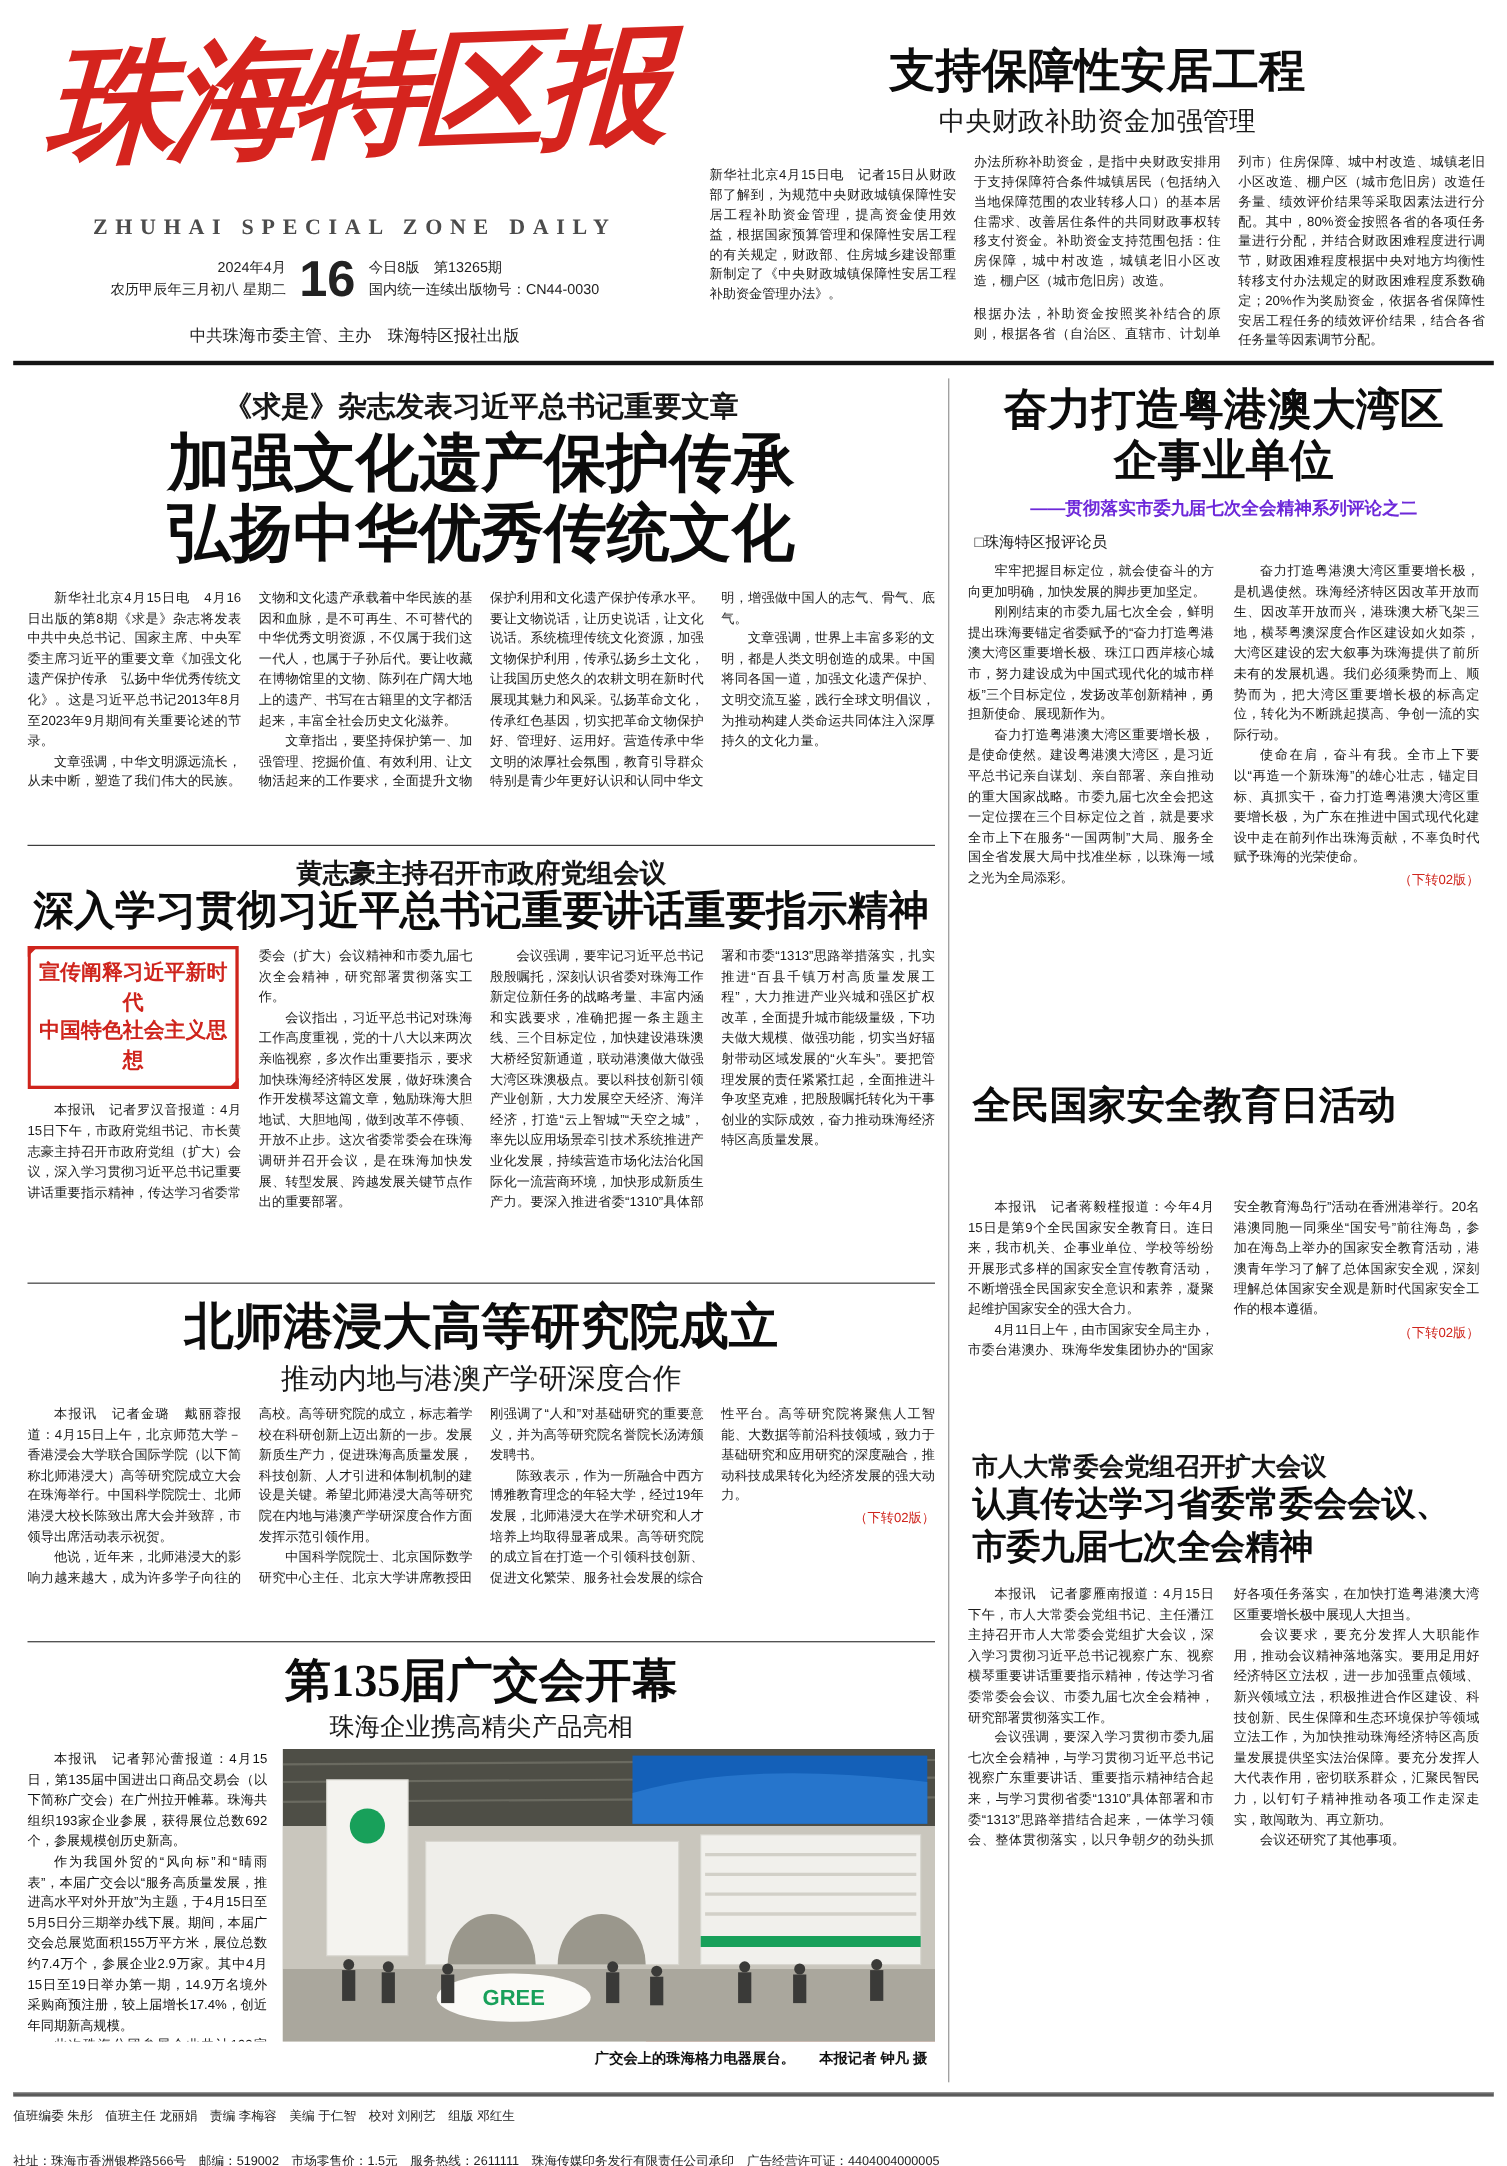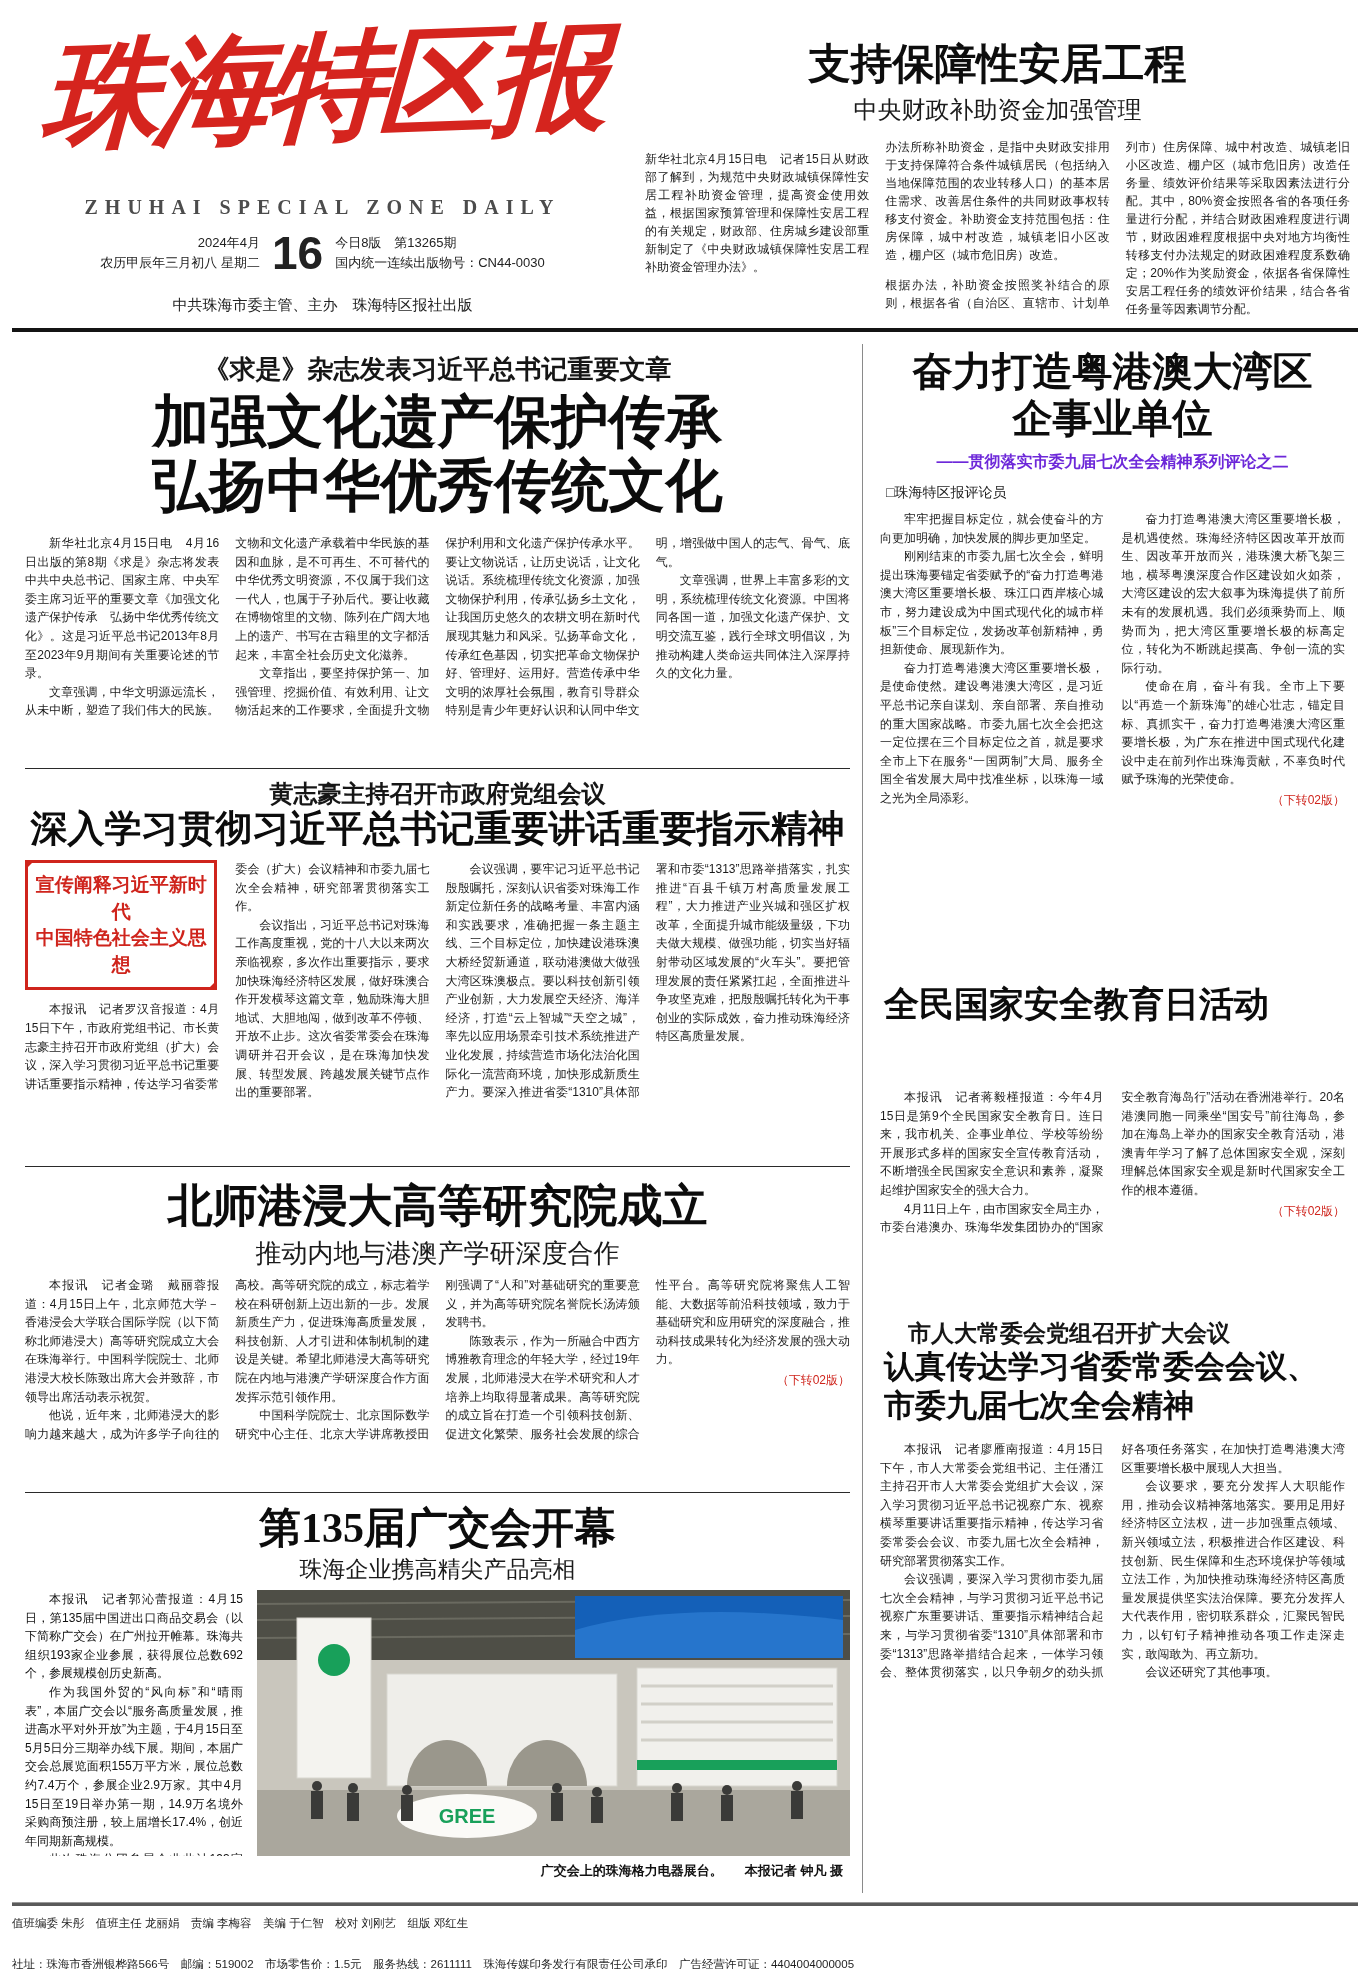--- a/index.html
+++ b/index.html
@@ -92,21 +92,21 @@
 
   
   .bay-headline{left:880px;top:348px;width:465px;font-size:40px;line-height:1.18;}
   .bay-subhead{left:880px;top:452px;width:465px;font-size:16px;font-weight:bold;color:#6d28d9;}
   .bay-author{left:886px;top:484px;width:459px;font-size:14px;color:#222;}
   .bay-body{left:880px;top:510px;width:465px;height:442px;}
 
   .sec-headline{left:884px;top:982px;width:461px;font-size:35px;line-height:1.3;}
   .sec-body{left:880px;top:1088px;width:465px;height:212px;}
 
-  .npc-kicker{left:884px;top:1318px;width:461px;font-size:23px;margin-left:24px;}
+  .npc-kicker{left:884px;top:1318px;width:461px;font-size:23px;}
   .npc-headline{left:884px;top:1348px;width:461px;font-size:31px;line-height:1.25;}
   .npc-body{left:880px;top:1440px;width:465px;height:452px;}
 
   
   .footer-rule{left:12px;top:1902px;width:1346px;height:3px;background:#5a5a5a;border-top:1px solid #999;}
   .footer-line{left:12px;top:1916px;width:1346px;display:flex;justify-content:center;gap:26px;
     font-size:11.5px;color:#1f1f1f;white-space:nowrap;flex-direction:column;}
 </style>
 </head>
 <body>
@@ -140,21 +140,21 @@
 
 <div class="abs kicker center qiushi-kicker">《求是》杂志发表习近平总书记重要文章</div>
 <div class="abs headline serif center qiushi-headline">
   <div>加强文化遗产保护传承</div>
   <div>弘扬中华优秀传统文化</div>
 </div>
 <div class="abs body just cols4 qiushi-body">
     <p>新华社北京4月15日电　4月16日出版的第8期《求是》杂志将发表中共中央总书记、国家主席、中央军委主席习近平的重要文章《加强文化遗产保护传承　弘扬中华优秀传统文化》。这是习近平总书记2013年8月至2023年9月期间有关重要论述的节录。</p>
     <p>文章强调，中华文明源远流长，从未中断，塑造了我们伟大的民族。文物和文化遗产承载着中华民族的基因和血脉，是不可再生、不可替代的中华优秀文明资源，不仅属于我们这一代人，也属于子孙后代。要让收藏在博物馆里的文物、陈列在广阔大地上的遗产、书写在古籍里的文字都活起来，丰富全社会历史文化滋养。</p>
     <p>文章指出，要坚持保护第一、加强管理、挖掘价值、有效利用、让文物活起来的工作要求，全面提升文物保护利用和文化遗产保护传承水平。要让文物说话，让历史说话，让文化说话。系统梳理传统文化资源，加强文物保护利用，传承弘扬乡土文化，让我国历史悠久的农耕文明在新时代展现其魅力和风采。弘扬革命文化，传承红色基因，切实把革命文物保护好、管理好、运用好。营造传承中华文明的浓厚社会氛围，教育引导群众特别是青少年更好认识和认同中华文明，增强做中国人的志气、骨气、底气。</p>
-    <p>文章强调，世界上丰富多彩的文明，系统梳理传统文化资源。中国将同各国一道，加强文化遗产保护、文明交流互鉴，践行全球文明倡议，为推动构建人类命运共同体注入深厚持久的文化力量。</p>
+    <p>文章强调，世界上丰富多彩的文明，都是人类文明创造的成果。中国将同各国一道，加强文化遗产保护、文明交流互鉴，践行全球文明倡议，为推动构建人类命运共同体注入深厚持久的文化力量。</p>
   </div>
 
 <div class="abs h-rule rule-a"></div>
 
 <div class="abs kicker center huang-kicker">黄志豪主持召开市政府党组会议</div>
 <div class="abs headline serif center huang-headline">深入学习贯彻习近平总书记重要讲话重要指示精神</div>
 <div class="abs body just cols4 huang-body">
   <div class="slogan-box">
     <div class="slogan-line">宣传阐释习近平新时代</div>
     <div class="slogan-line">中国特色社会主义思想</div>

